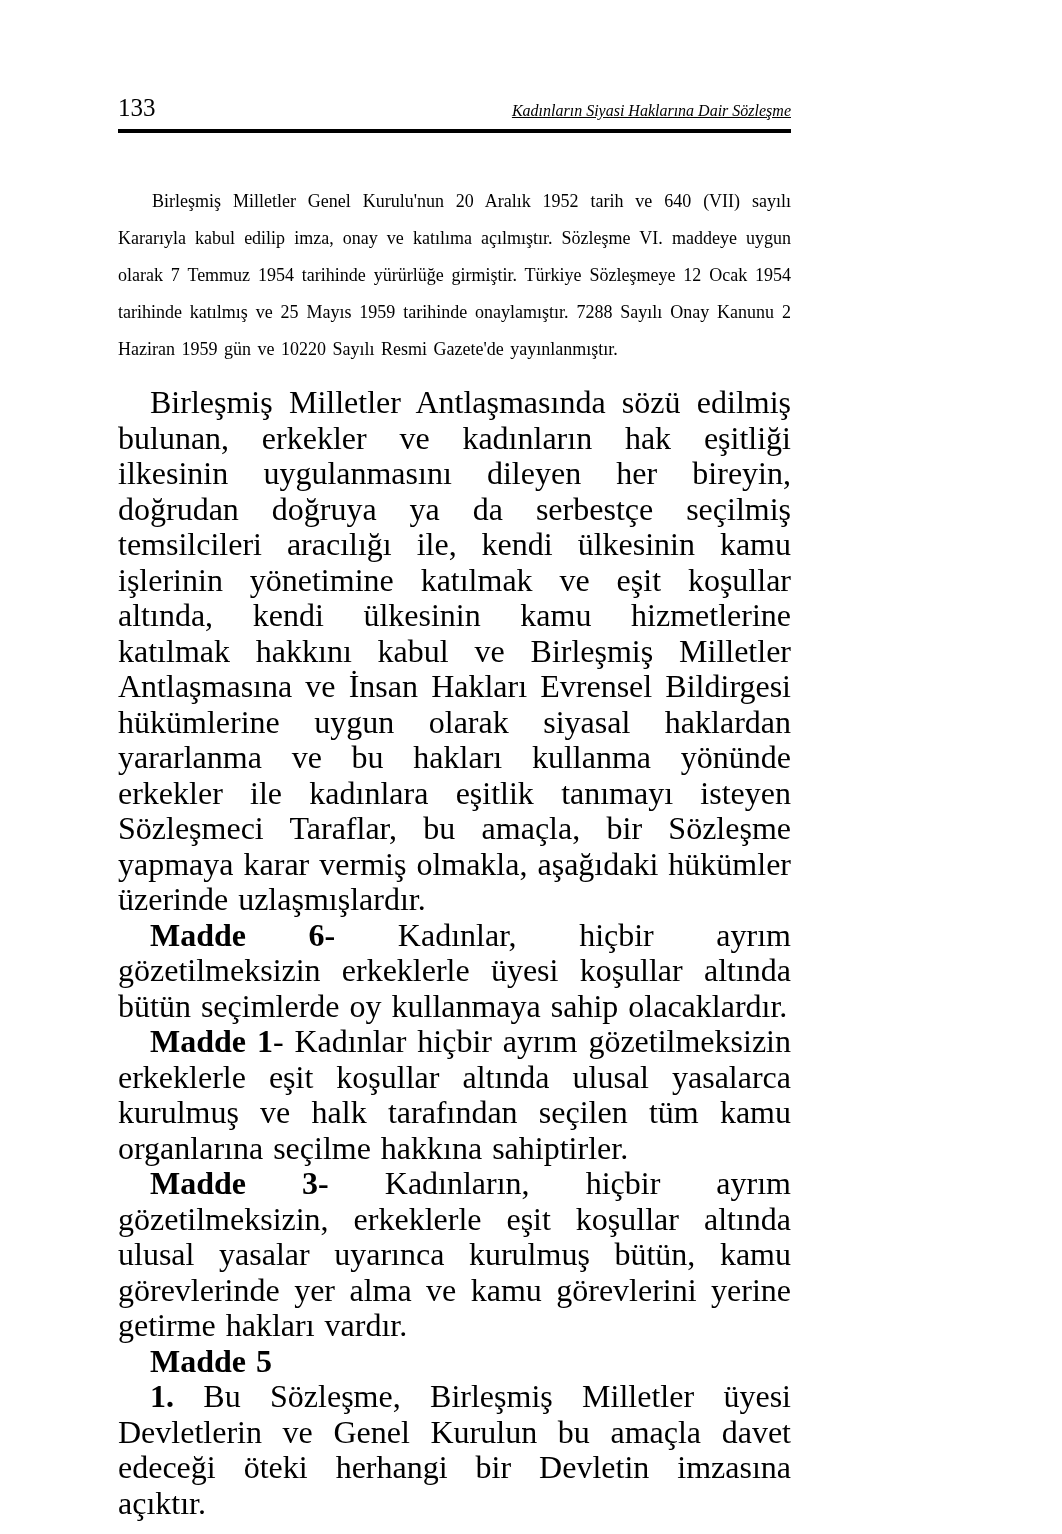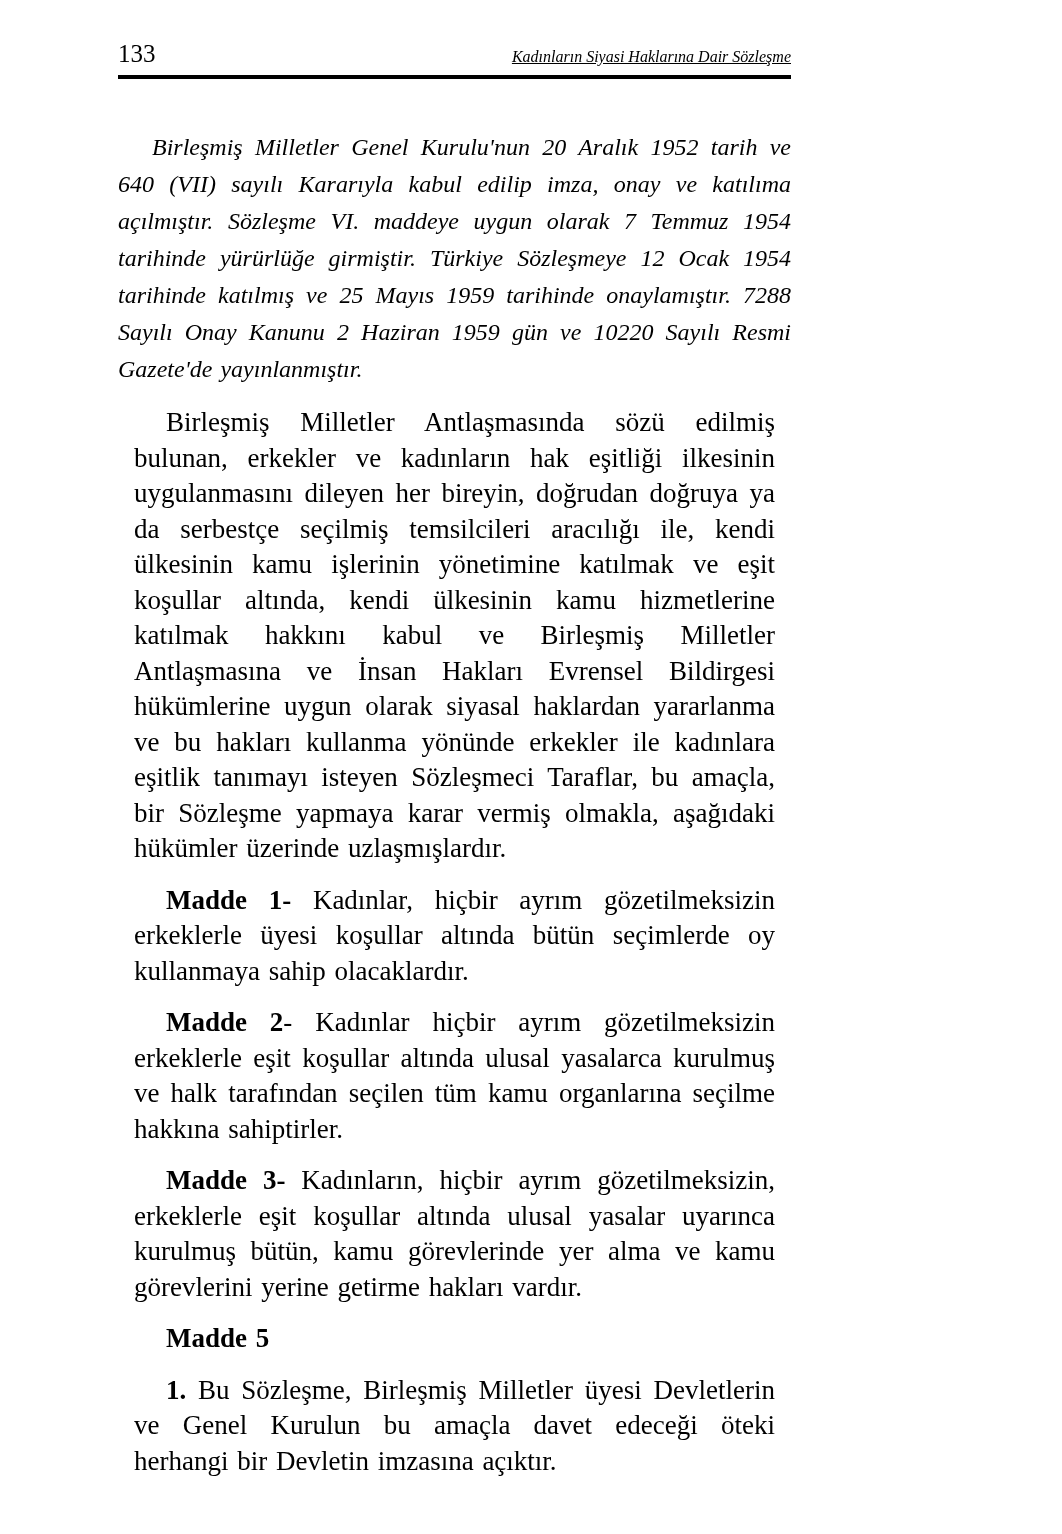--- a/index.html
+++ b/index.html
@@ -11,21 +11,21 @@
     width: 1062px;
     height: 1534px;
     color: #000000;
     font-family: "Liberation Serif", "DejaVu Serif", serif;
     -webkit-font-smoothing: antialiased;
   }
   .page {
     box-sizing: border-box;
     width: 908px;
     height: 1534px;
-    padding: 40px 117px 0 118px;
+    padding: 94px 117px 0 118px;
     overflow: hidden;
   }
   
   .running-header {
     display: flex;
     justify-content: space-between;
     align-items: baseline;
     border-bottom: 4px solid #000000;
     padding-bottom: 7px;
   }
@@ -43,34 +43,33 @@
     margin: 212px 0 0 0;
     text-align: center;
     font-size: 27px;
     font-weight: bold;
     letter-spacing: 0.4px;
     line-height: 34px;
   }
   
   .preamble-italic {
     margin: 50px 0 4px 0;
-    font-style: italic;
-    font-size: 24px;
+    font-size: 18px;
     line-height: 37px;
     text-align: justify;
     text-indent: 34px;
     word-spacing: 2px;
   }
   
   .body-text {
     margin-top: 17px;
   }
   .para {
-    margin: 16px;
-    font-size: 27px;
+    margin: 0;
+    font-size: 32px;
     line-height: 35.5px;
     text-align: justify;
     text-indent: 32px;
     word-spacing: 2px;
   }
   .para b { font-weight: bold; }
 </style>
 </head>
 <body>
 
@@ -81,23 +80,23 @@
     <span class="running-title">Kadınların Siyasi Haklarına Dair Sözleşme</span>
   </header>
 
 
   <p class="preamble-italic">Birleşmiş Milletler Genel Kurulu'nun 20 Aralık 1952 tarih ve 640 (VII) sayılı Kararıyla kabul edilip imza, onay ve katılıma açılmıştır. Sözleşme VI. maddeye uygun olarak 7 Temmuz 1954 tarihinde yürürlüğe girmiştir. Türkiye Sözleşmeye 12 Ocak 1954 tarihinde katılmış ve 25 Mayıs 1959 tarihinde onaylamıştır. 7288 Sayılı Onay Kanunu 2 Haziran 1959 gün ve 10220 Sayılı Resmi Gazete'de yayınlanmıştır.</p>
 
   <section class="body-text">
 
     <p class="para">Birleşmiş Milletler Antlaşmasında sözü edilmiş bulunan, erkekler ve kadınların hak eşitliği ilkesinin uygulanmasını dileyen her bireyin, doğrudan doğruya ya da serbestçe seçilmiş temsilcileri aracılığı ile, kendi ülkesinin kamu işlerinin yönetimine katılmak ve eşit koşullar altında, kendi ülkesinin kamu hizmetlerine katılmak hakkını kabul ve Birleşmiş Milletler Antlaşmasına ve İnsan Hakları Evrensel Bildirgesi hükümlerine uygun olarak siyasal haklardan yararlanma ve bu hakları kullanma yönünde erkekler ile kadınlara eşitlik tanımayı isteyen Sözleşmeci Taraflar,  bu amaçla, bir Sözleşme yapmaya karar vermiş olmakla, aşağıdaki hükümler üzerinde uzlaşmışlardır.</p>
 
-    <p class="para"><b>Madde 1-</b><span> Kadınlar, hiçbir ayrım gözetilmeksizin erkeklerle üyesi koşullar altında bütün seçimlerde oy kullanmaya sahip olacaklardır.</span></p>
+    <p class="para"><b>Madde 6-</b><span> Kadınlar, hiçbir ayrım gözetilmeksizin erkeklerle üyesi koşullar altında bütün seçimlerde oy kullanmaya sahip olacaklardır.</span></p>
 
-    <p class="para"><b>Madde 2</b><span>- Kadınlar hiçbir ayrım gözetilmeksizin erkeklerle eşit koşullar altında ulusal yasalarca kurulmuş ve halk tarafından seçilen tüm kamu organlarına seçilme hakkına sahiptirler.</span></p>
+    <p class="para"><b>Madde 1</b><span>- Kadınlar hiçbir ayrım gözetilmeksizin erkeklerle eşit koşullar altında ulusal yasalarca kurulmuş ve halk tarafından seçilen tüm kamu organlarına seçilme hakkına sahiptirler.</span></p>
 
     <p class="para"><b>Madde 3-</b><span> Kadınların, hiçbir ayrım gözetilmeksizin, erkeklerle eşit koşullar altında ulusal yasalar uyarınca kurulmuş bütün, kamu görevlerinde yer alma ve kamu görevlerini yerine getirme hakları vardır.</span></p>
 
     <p class="para"><b>Madde 5</b><span></span></p>
 
     <p class="para"><b>1.</b><span> Bu Sözleşme, Birleşmiş Milletler üyesi Devletlerin ve Genel Kurulun bu amaçla davet edeceği öteki herhangi bir Devletin imzasına açıktır.</span></p>
 
   </section>
 
 </div>

